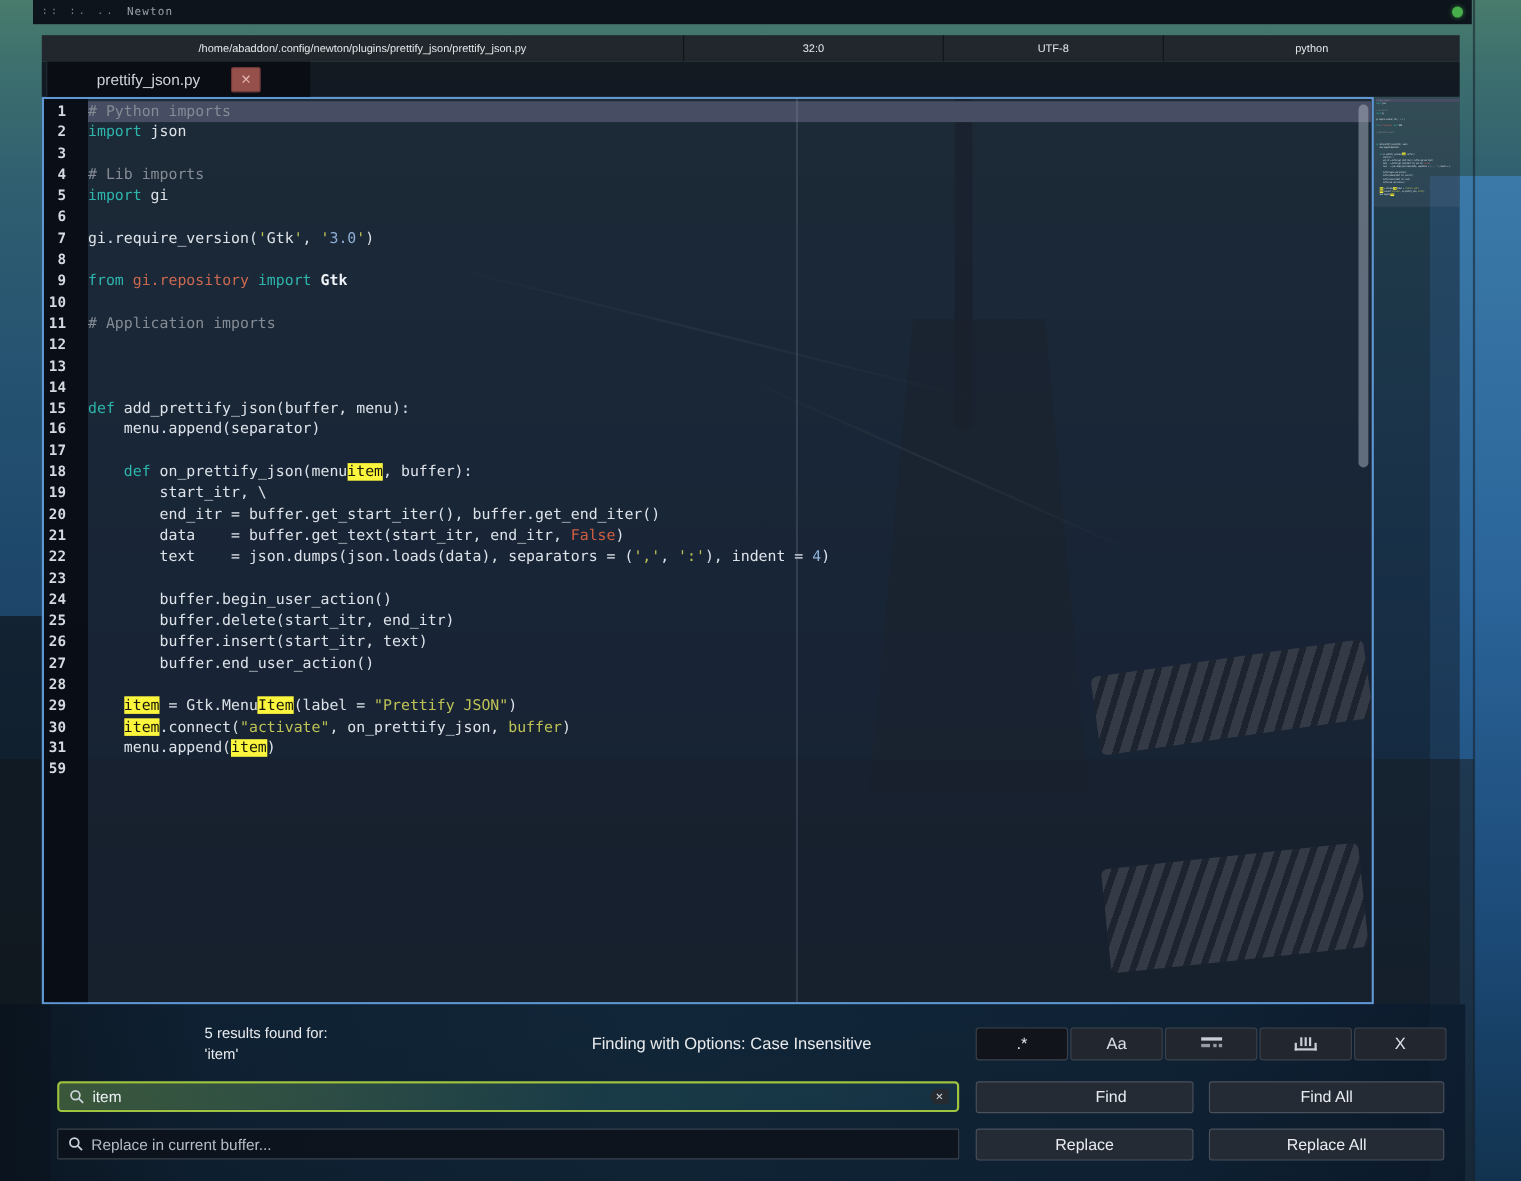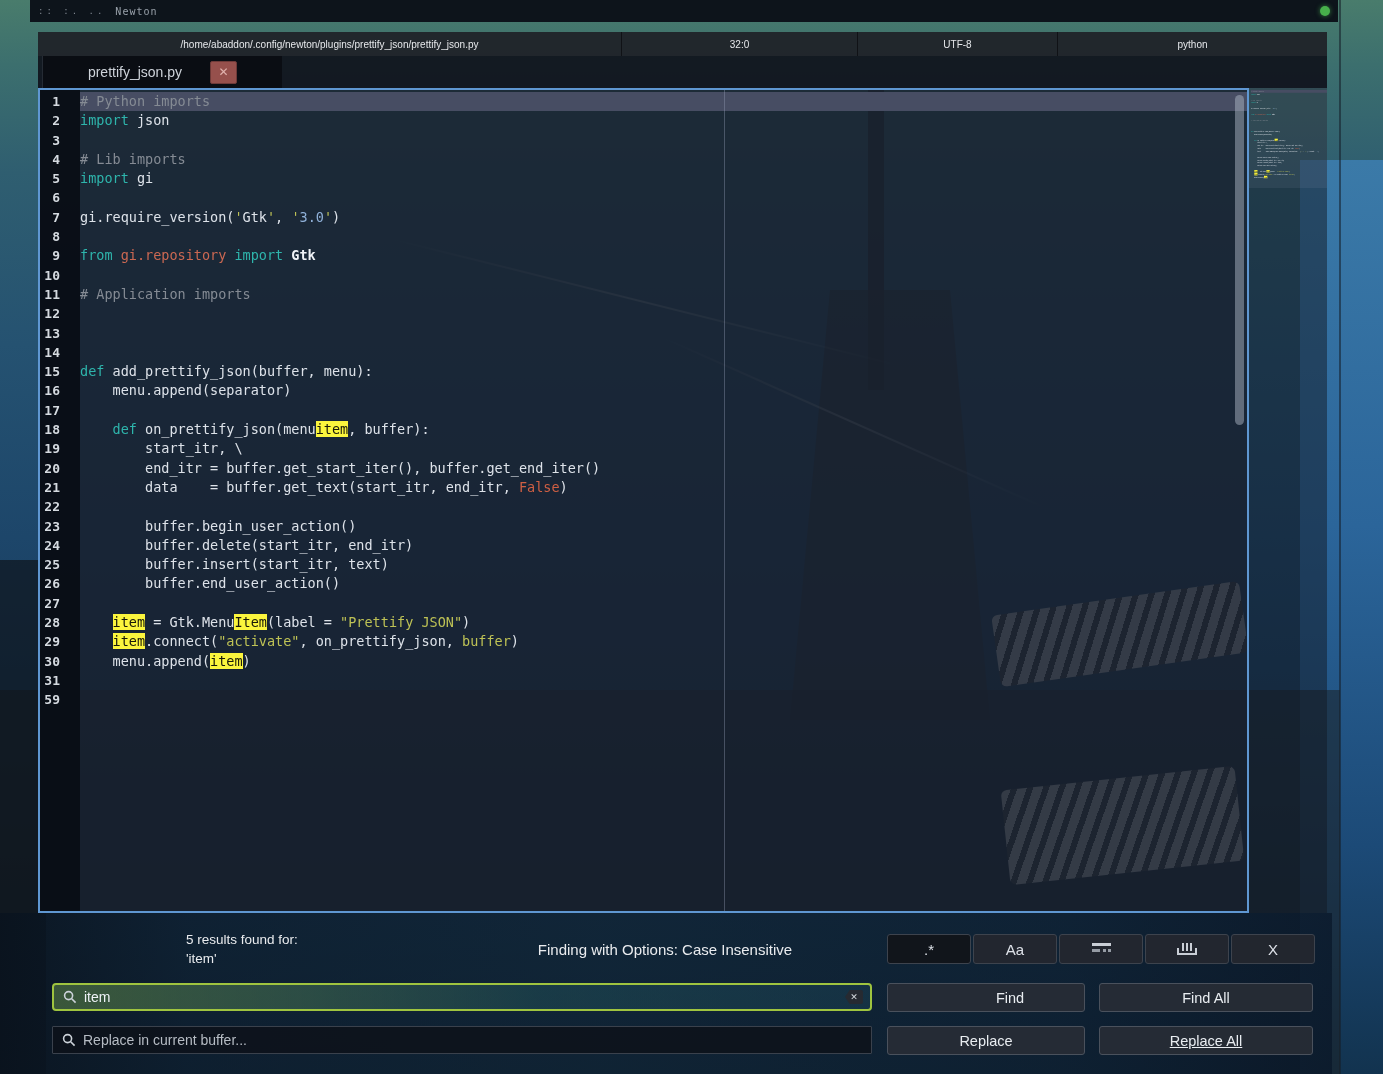--- a/index.html
+++ b/index.html
@@ -115,21 +115,21 @@
   .search-glyph { position:absolute; left:9px; top:50%; transform:translateY(-50%); width:14px; height:14px; }
   .clear-btn { position:absolute; right:7px; top:50%; transform:translateY(-50%); width:18px; height:14px;
     background:#262a31; clip-path:polygon(26% 0,100% 0,100% 100%,26% 100%,0 50%); border-radius:2px;
     color:#d4d8dd; font-size:9px; line-height:14px; text-align:center; }
 
   .act-btn { position:absolute; height:29px; background:rgba(38,44,53,.96); border:1px solid #4a515c;
     border-radius:3px; color:#e9edf1; font-size:14.5px; display:flex; align-items:center; justify-content:center; }
   .btn-find { left:887px; top:70px; width:198px;padding-left:48px; }
   .btn-findall { left:1099px; top:70px; width:214px; }
   .btn-replace { left:887px; top:113px; width:198px; }
-  .btn-replaceall { left:1099px; top:113px; width:214px;text-decoration:underline; }
+  .btn-replaceall { left:1099px; top:113px; width:214px; }
 </style>
 </head>
 <body>
 
 <div class="wallpaper">
   <div class="wp-glow-right"></div>
   <div class="wp-edge-line"></div>
   <div class="wp-mast"></div>
   <div class="wp-tower"></div>
   <div class="wp-deck"></div>
@@ -212,20 +212,21 @@
         <div class="code-line"></div>
         <div class="code-line"></div>
         <div class="code-line"></div>
         <div class="code-line"><span class="tk-k">def</span><span> add_prettify_json(buffer, menu):</span></div>
         <div class="code-line"><span>    menu.append(separator)</span></div>
         <div class="code-line"></div>
         <div class="code-line"><span>    </span><span class="tk-k">def</span><span> on_prettify_json(menu</span><span class="tk-h">item</span><span>, buffer):</span></div>
         <div class="code-line"><span>        start_itr, \</span></div>
         <div class="code-line"><span>        end_itr = buffer.get_start_iter(), buffer.get_end_iter()</span></div>
         <div class="code-line"><span>        data    = buffer.get_text(start_itr, end_itr, </span><span class="tk-f">False</span><span>)</span></div>
+        <div class="code-line"><span>        text    = json.dumps(json.loads(data), separators = (</span><span class="tk-s">','</span><span>, </span><span class="tk-s">':'</span><span>), indent = </span><span class="tk-n">4</span><span>)</span></div>
         <div class="code-line"></div>
         <div class="code-line"><span>        buffer.begin_user_action()</span></div>
         <div class="code-line"><span>        buffer.delete(start_itr, end_itr)</span></div>
         <div class="code-line"><span>        buffer.insert(start_itr, text)</span></div>
         <div class="code-line"><span>        buffer.end_user_action()</span></div>
         <div class="code-line"></div>
         <div class="code-line"><span>    </span><span class="tk-h">item</span><span> = Gtk.Menu</span><span class="tk-h">Item</span><span>(label = </span><span class="tk-s">"Prettify JSON"</span><span>)</span></div>
         <div class="code-line"><span>    </span><span class="tk-h">item</span><span>.connect(</span><span class="tk-s">"activate"</span><span>, on_prettify_json, </span><span class="tk-s">buffer</span><span>)</span></div>
         <div class="code-line"><span>    menu.append(</span><span class="tk-h">item</span><span>)</span></div>
         <div class="code-line"></div>

